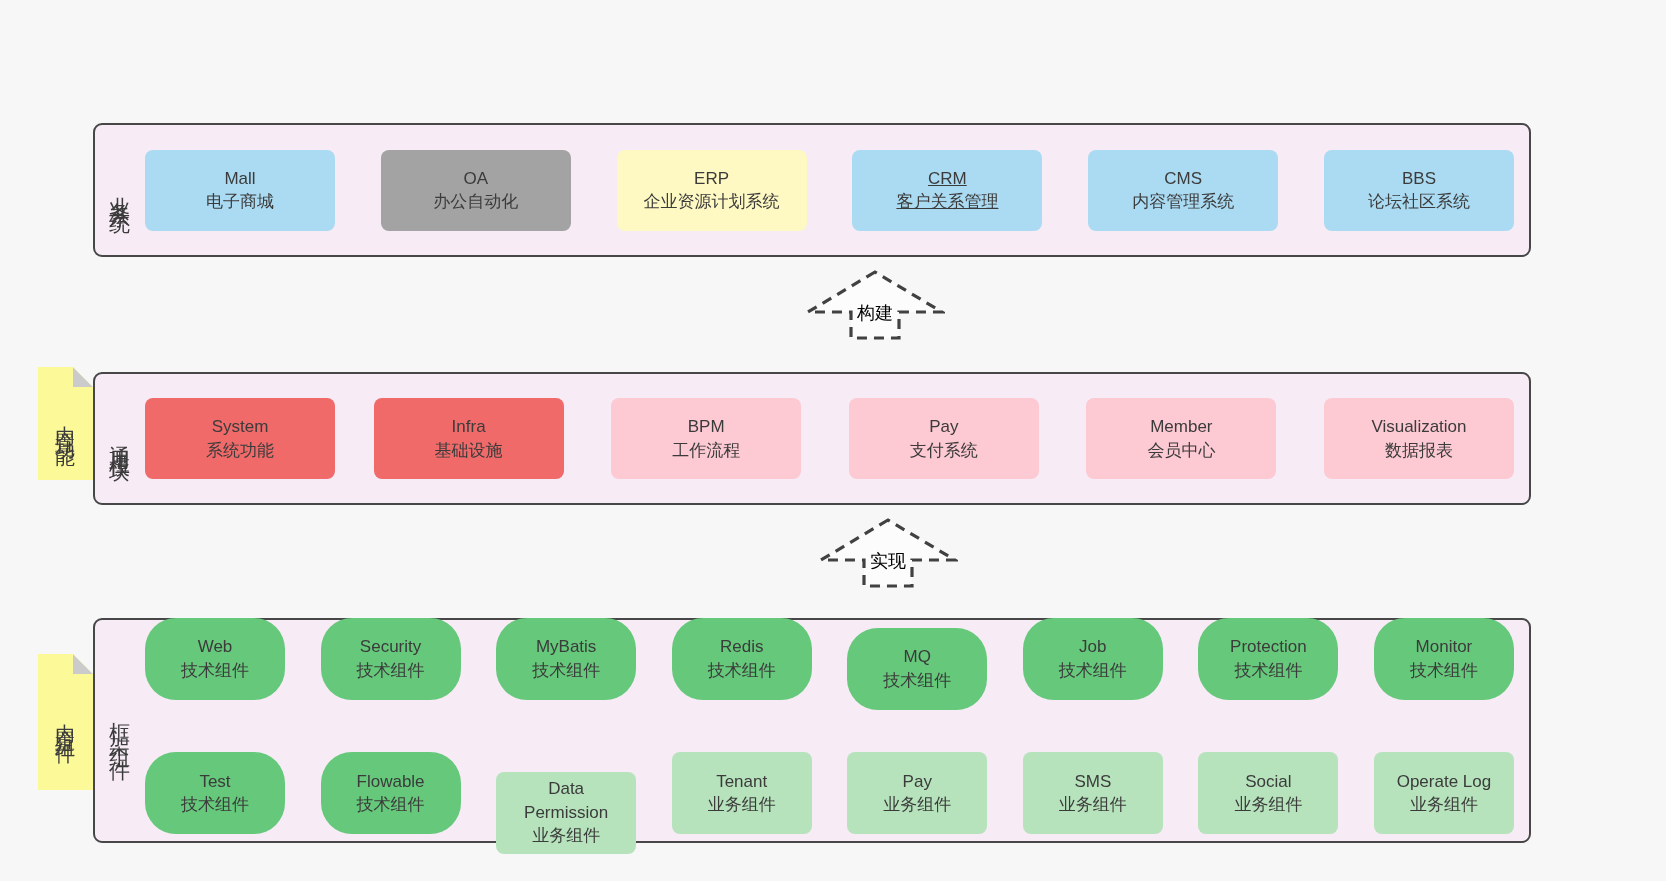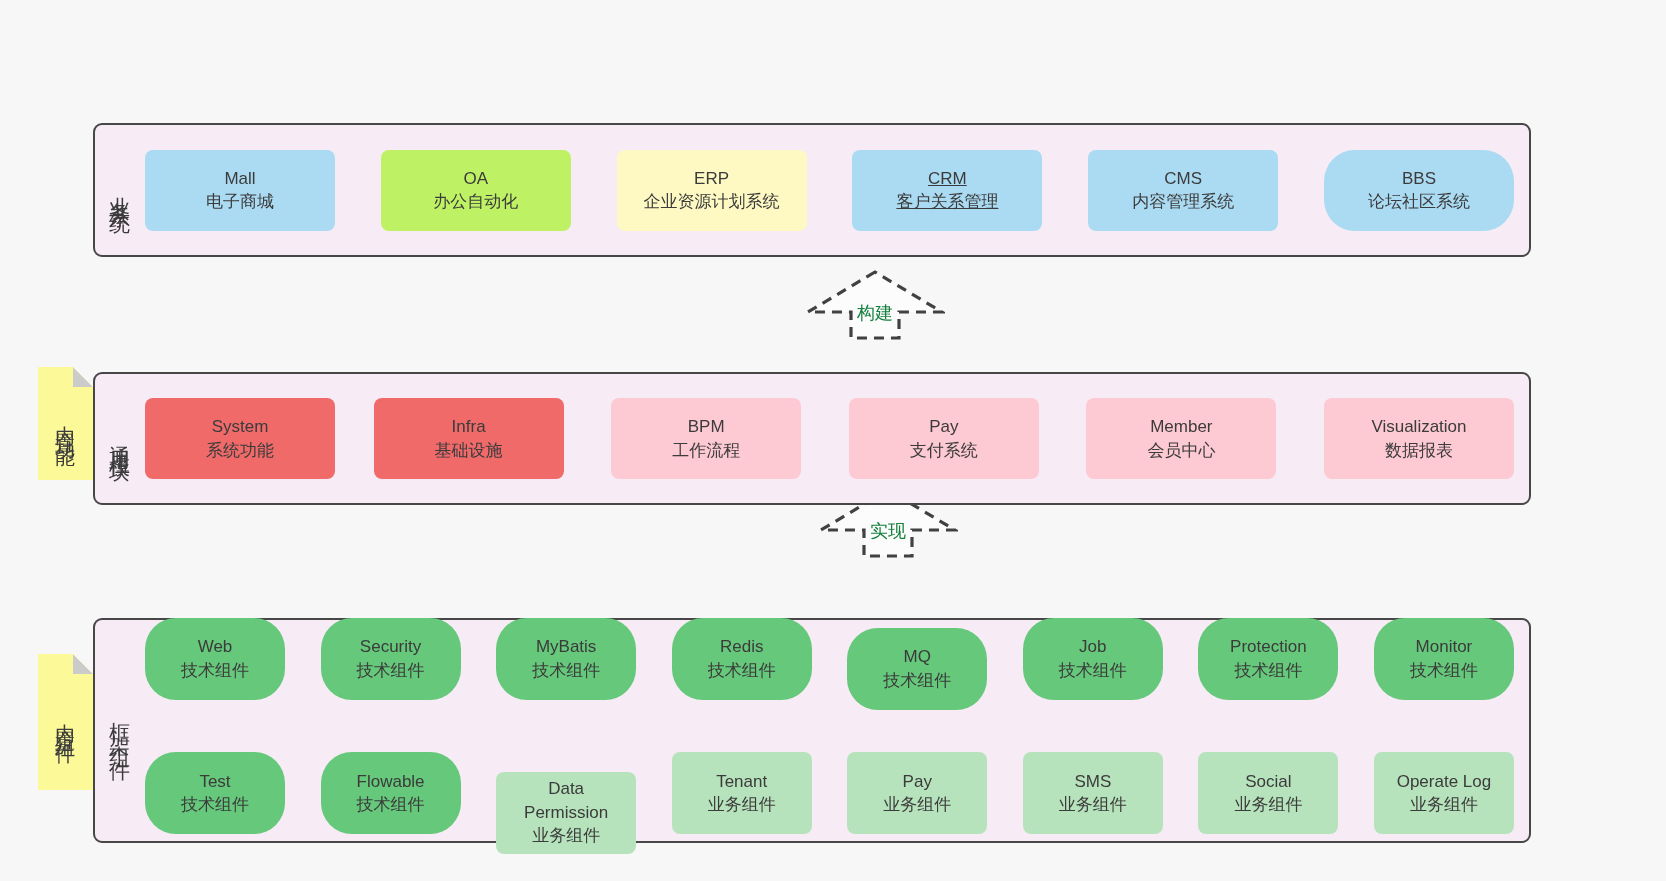--- a/index.html
+++ b/index.html
@@ -48,25 +48,25 @@
   }
   #sticky-modules{top:367px;height:113px;}
   #sticky-components{top:654px;height:136px;}
   .sticky-fold{
     position:absolute;top:0;right:0;width:20px;height:20px;background:#cbcbcb;
     clip-path:polygon(0 0,100% 100%,0 100%);
   }
   .sticky .vtext{letter-spacing:7px;}
   .arrow{position:absolute;width:140px;height:72px;z-index:1;}
   #arrow-build{left:805px;top:269px;}
-  #arrow-implement{left:818px;top:487px;}
+  #arrow-implement{left:818px;top:517px;}
   .arrow svg{position:absolute;left:0;top:0;}
   .arrow-label{
     position:absolute;left:50%;top:44px;transform:translate(-50%,-50%);
-    background:#fcfcfc;padding:0 3px;font-size:18px;color:#15803d;white-space:nowrap;
+    background:#fcfcfc;padding:0 3px;font-size:18px;color:#000000;white-space:nowrap;
   }
 </style>
 </head>
 <body>
 
 <div class="sticky" id="sticky-modules">
   <div class="sticky-fold"></div>
   <div class="vtext">内置功能</div>
 </div>
 <div class="sticky" id="sticky-components">
@@ -77,37 +77,37 @@
 <div class="panel" id="panel-business">
   <div class="panel-label">
     <span class="vtext">业务系统</span>
   </div>
   <div class="panel-content">
       <div class="box-row">
         <div class="box blue" style="background: rgb(171, 219, 242);">
           <div class="box-name">Mall</div>
           <div class="box-desc">电子商城</div>
         </div>
-        <div class="box blue" style="background: #bef264;">
+        <div class="box blue" style="background: #a3a3a3;">
           <div class="box-name">OA</div>
           <div class="box-desc">办公自动化</div>
         </div>
         <div class="box blue" style="background: #fef9c3;">
           <div class="box-name">ERP</div>
           <div class="box-desc">企业资源计划系统</div>
         </div>
         <div class="box blue" style="background: rgb(171, 219, 242); text-decoration: underline;">
           <div class="box-name">CRM</div>
           <div class="box-desc">客户关系管理</div>
         </div>
         <div class="box blue" style="background: rgb(171, 219, 242);">
           <div class="box-name">CMS</div>
           <div class="box-desc">内容管理系统</div>
         </div>
-        <div class="box blue" style="background: rgb(171, 219, 242); border-radius: 31px;">
+        <div class="box blue" style="background: rgb(171, 219, 242);">
           <div class="box-name">BBS</div>
           <div class="box-desc">论坛社区系统</div>
         </div>
       </div>
     </div>
 </div>
 
 <div class="arrow" id="arrow-build">
   <svg width="140" height="72" viewBox="0 0 140 72">
     <polygon points="70,3 3,43 46,43 46,69 94,69 94,43 137,43" fill="#fcfcfc" stroke="#414141" stroke-width="3.2" stroke-dasharray="10 7"></polygon>

